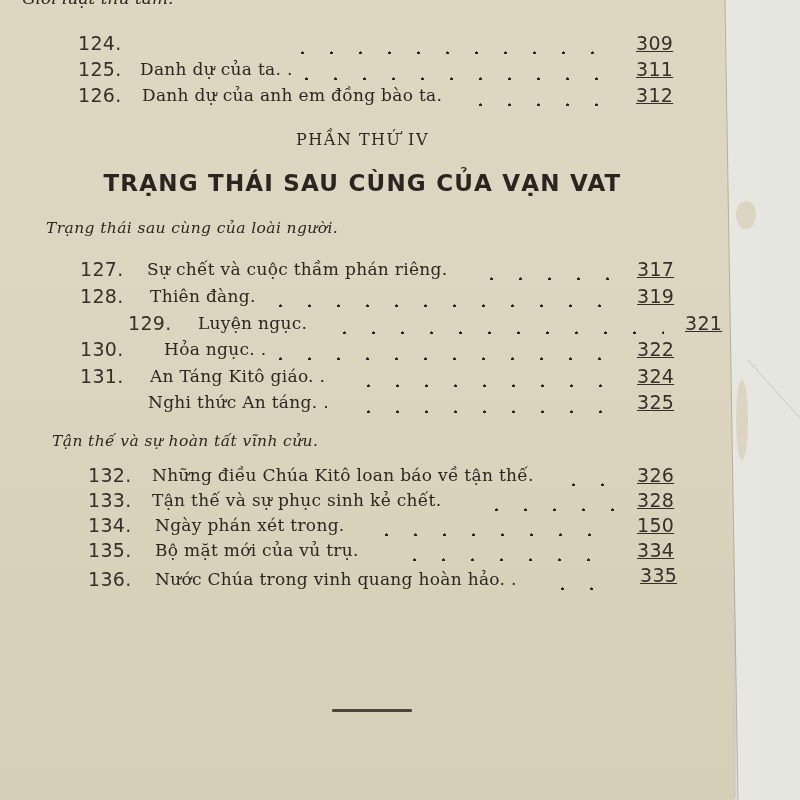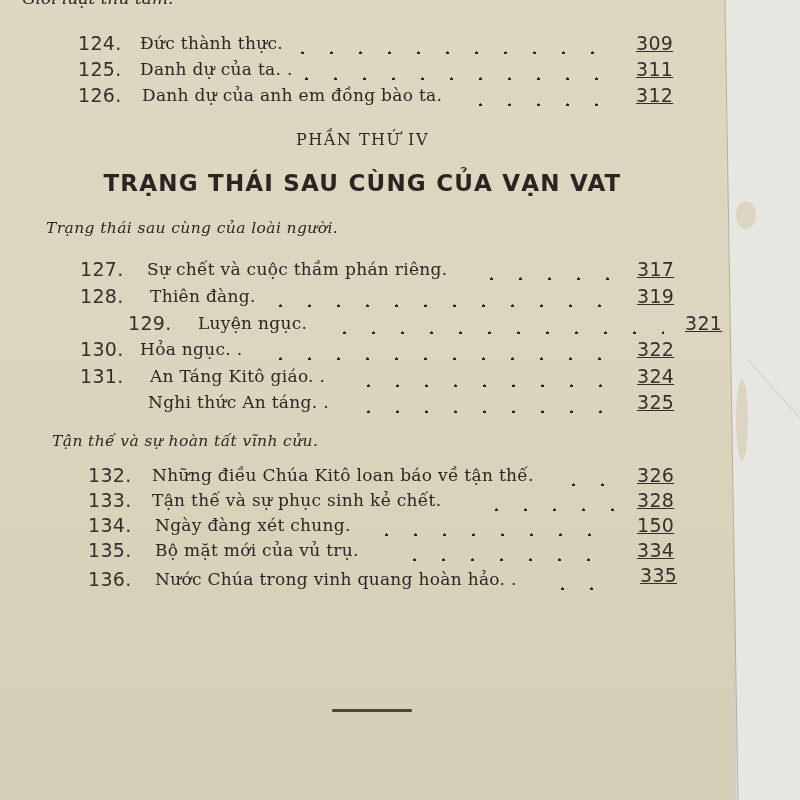--- a/index.html
+++ b/index.html
@@ -64,21 +64,20 @@
 <body>
 
 <div class="backdrop"></div>
 
 <div class="page">
 
   <div class="cut-top">Giới luật thứ tám.</div>
 
   <div class="line" style="top:32px;left:0;width:725px;height:24px;">
     <span class="num" style="left:78px;top:0;">124.</span>
-    <span class="title" style="left:140px;top:1px;">Đức thành thực.</span>
     <span class="leader" style="left:288px;width:325px;top:2px;"></span>
     <span class="page-num" style="left:636px;top:0;">309</span>
   </div>
   <div class="line" style="top:58px;left:0;width:725px;height:24px;">
     <span class="num" style="left:78px;top:0;">125.</span>
     <span class="title" style="left:140px;top:1px;">Danh dự của ta. .</span>
     <span class="leader" style="left:292px;width:322px;top:2px;"></span>
     <span class="page-num" style="left:636px;top:0;">311</span>
   </div>
   <div class="line" style="top:84px;left:0;width:725px;height:24px;">
@@ -106,21 +105,21 @@
     <span class="page-num" style="left:637px;top:0;">319</span>
   </div>
   <div class="line" style="top:312px;left:0;width:725px;height:24px;margin-left:48px;">
     <span class="num" style="left:80px;top:0;">129.</span>
     <span class="title" style="left:150px;top:1px;">Luyện ngục.</span>
     <span class="leader" style="left:282px;width:334px;top:2px;"></span>
     <span class="page-num" style="left:637px;top:0;">321</span>
   </div>
   <div class="line" style="top:338px;left:0;width:725px;height:24px;">
     <span class="num" style="left:80px;top:0;">130.</span>
-    <span class="title" style="left:140px;top:1px;">Hỏa ngục. .</span>
+    <span class="title" style="left:164px;top:1px;">Hỏa ngục. .</span>
     <span class="leader" style="left:266px;width:350px;top:2px;"></span>
     <span class="page-num" style="left:637px;top:0;">322</span>
   </div>
   <div class="line" style="top:365px;left:0;width:725px;height:24px;">
     <span class="num" style="left:80px;top:0;">131.</span>
     <span class="title" style="left:150px;top:1px;">An Táng Kitô giáo. .</span>
     <span class="leader" style="left:354px;width:262px;top:2px;"></span>
     <span class="page-num" style="left:637px;top:0;">324</span>
   </div>
   <div class="line" style="top:391px;left:0;width:725px;height:24px;">
@@ -138,21 +137,21 @@
     <span class="page-num" style="left:637px;top:0;">326</span>
   </div>
   <div class="line" style="top:489px;left:0;width:725px;height:24px;">
     <span class="num" style="left:88px;top:0;">133.</span>
     <span class="title" style="left:152px;top:1px;">Tận thế và sự phục sinh kẻ chết.</span>
     <span class="leader" style="left:482px;width:134px;top:2px;"></span>
     <span class="page-num" style="left:637px;top:0;">328</span>
   </div>
   <div class="line" style="top:514px;left:0;width:725px;height:24px;">
     <span class="num" style="left:88px;top:0;">134.</span>
-    <span class="title" style="left:155px;top:1px;">Ngày đàng xét chung.</span>
+    <span class="title" style="left:155px;top:1px;">Ngày phán xét trong.</span>
     <span class="leader" style="left:372px;width:244px;top:2px;"></span>
     <span class="page-num" style="left:637px;top:0;">150</span>
   </div>
   <div class="line" style="top:539px;left:0;width:725px;height:24px;">
     <span class="num" style="left:88px;top:0;">135.</span>
     <span class="title" style="left:155px;top:1px;">Bộ mặt mới của vủ trụ.</span>
     <span class="leader" style="left:400px;width:216px;top:2px;"></span>
     <span class="page-num" style="left:637px;top:0;">334</span>
   </div>
   <div class="line" style="top:568px;left:0;width:725px;height:24px;">

